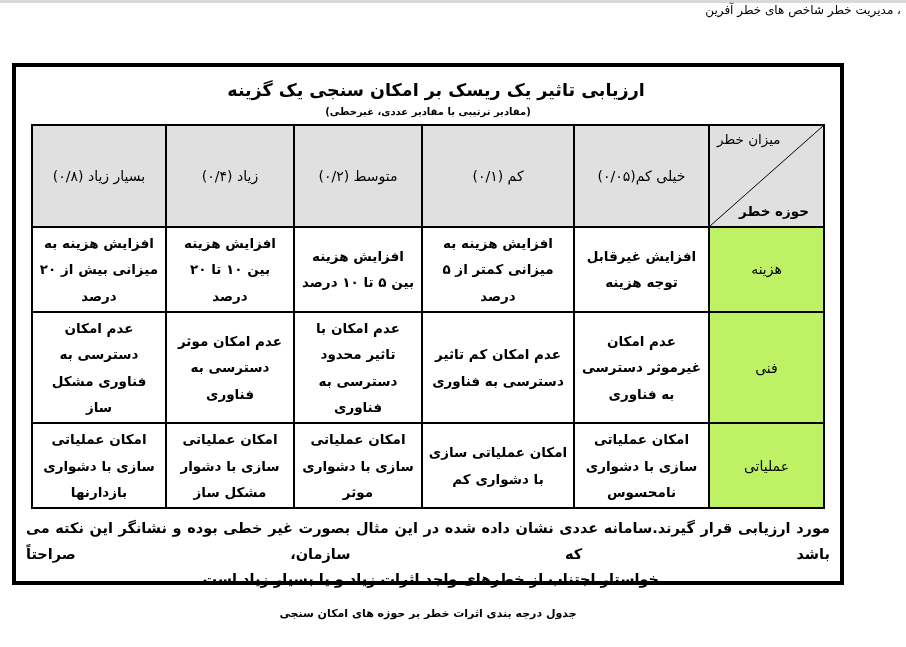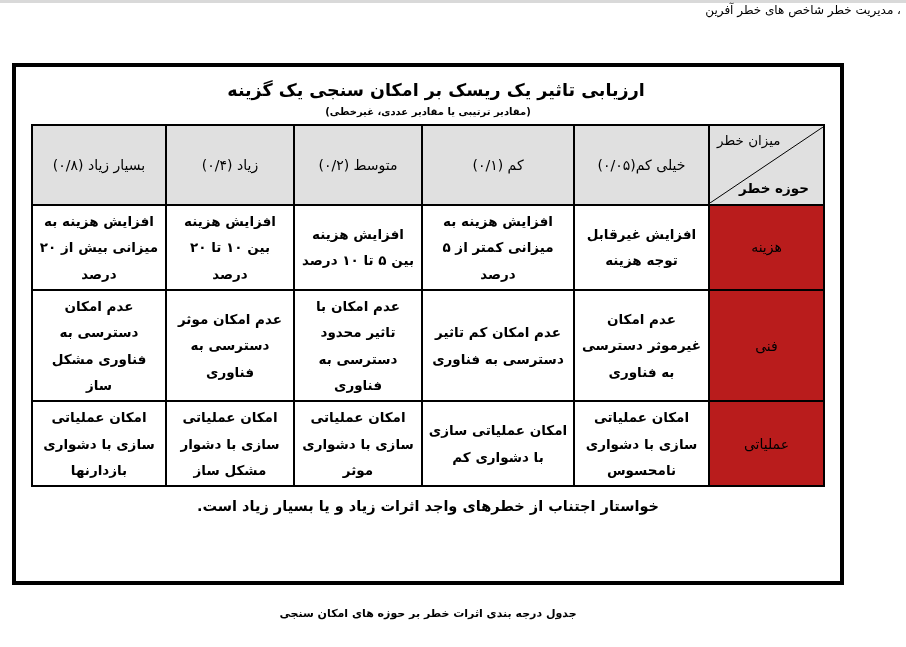--- a/index.html
+++ b/index.html
@@ -58,35 +58,35 @@
   }
   tr.header-row { height: 80px; }
   tr.body-row-0 { height: 84px; }
   tr.body-row-1 { height: 83px; }
   tr.body-row-2 { height: 83px; }
   td.hdr {
     background: #e0e0e0;
     font-size: 14px; font-weight: normal;
   }
   td.rowhdr {
-    background: #b91c1c;
+    background: #bef264;
     font-size: 14px; font-weight: normal;
   }
   td.cell {
     background: #fff;
     font-size: 13.5px; font-weight: bold;
     line-height: 1.95;
     padding: 2px 5px;
   }
   td.diag-cell {
     background: #e0e0e0;
     position: relative;
     padding: 0;
   }
-  .diag-wrap { position: relative; width: 100%; height: 76px; }
+  .diag-wrap { position: relative; width: 100%; height: 100px; }
   .diag-svg { position: absolute; top: 0; left: 0; width: 100%; height: 100%; }
   .diag-top {
     position: absolute; top: 5px; left: 7px;
     font-size: 13.5px; font-weight: normal;
   }
   .diag-bottom {
     position: absolute; bottom: 7px; right: 14px;
     font-size: 13.5px; font-weight: bold;
   }
   .footer-text {
@@ -166,18 +166,19 @@
         <td class="cell">امکان عملیاتی سازی با دشواری نامحسوس</td>
         <td class="cell">امکان عملیاتی سازی با دشواری کم</td>
         <td class="cell">امکان عملیاتی سازی با دشواری موثر</td>
         <td class="cell">امکان عملیاتی سازی با دشوار مشکل ساز</td>
         <td class="cell">امکان عملیاتی سازی با دشواری بازدارنها</td>
       </tr>
     </tbody>
   </table>
 
   <div class="footer-text">
+    <div class="footer-line1">مورد ارزیابی قرار گیرند.سامانه عددی نشان داده شده در این مثال بصورت غیر خطی بوده و نشانگر این نکته می باشد که سازمان، صراحتاً</div>
     <div class="footer-line2">خواستار اجتناب از خطرهای واجد اثرات زیاد و یا بسیار زیاد است.</div>
   </div>
 
 </div>
 
 <div class="caption">جدول درجه بندی اثرات خطر بر حوزه های امکان سنجی</div>
 
 </body></html>

